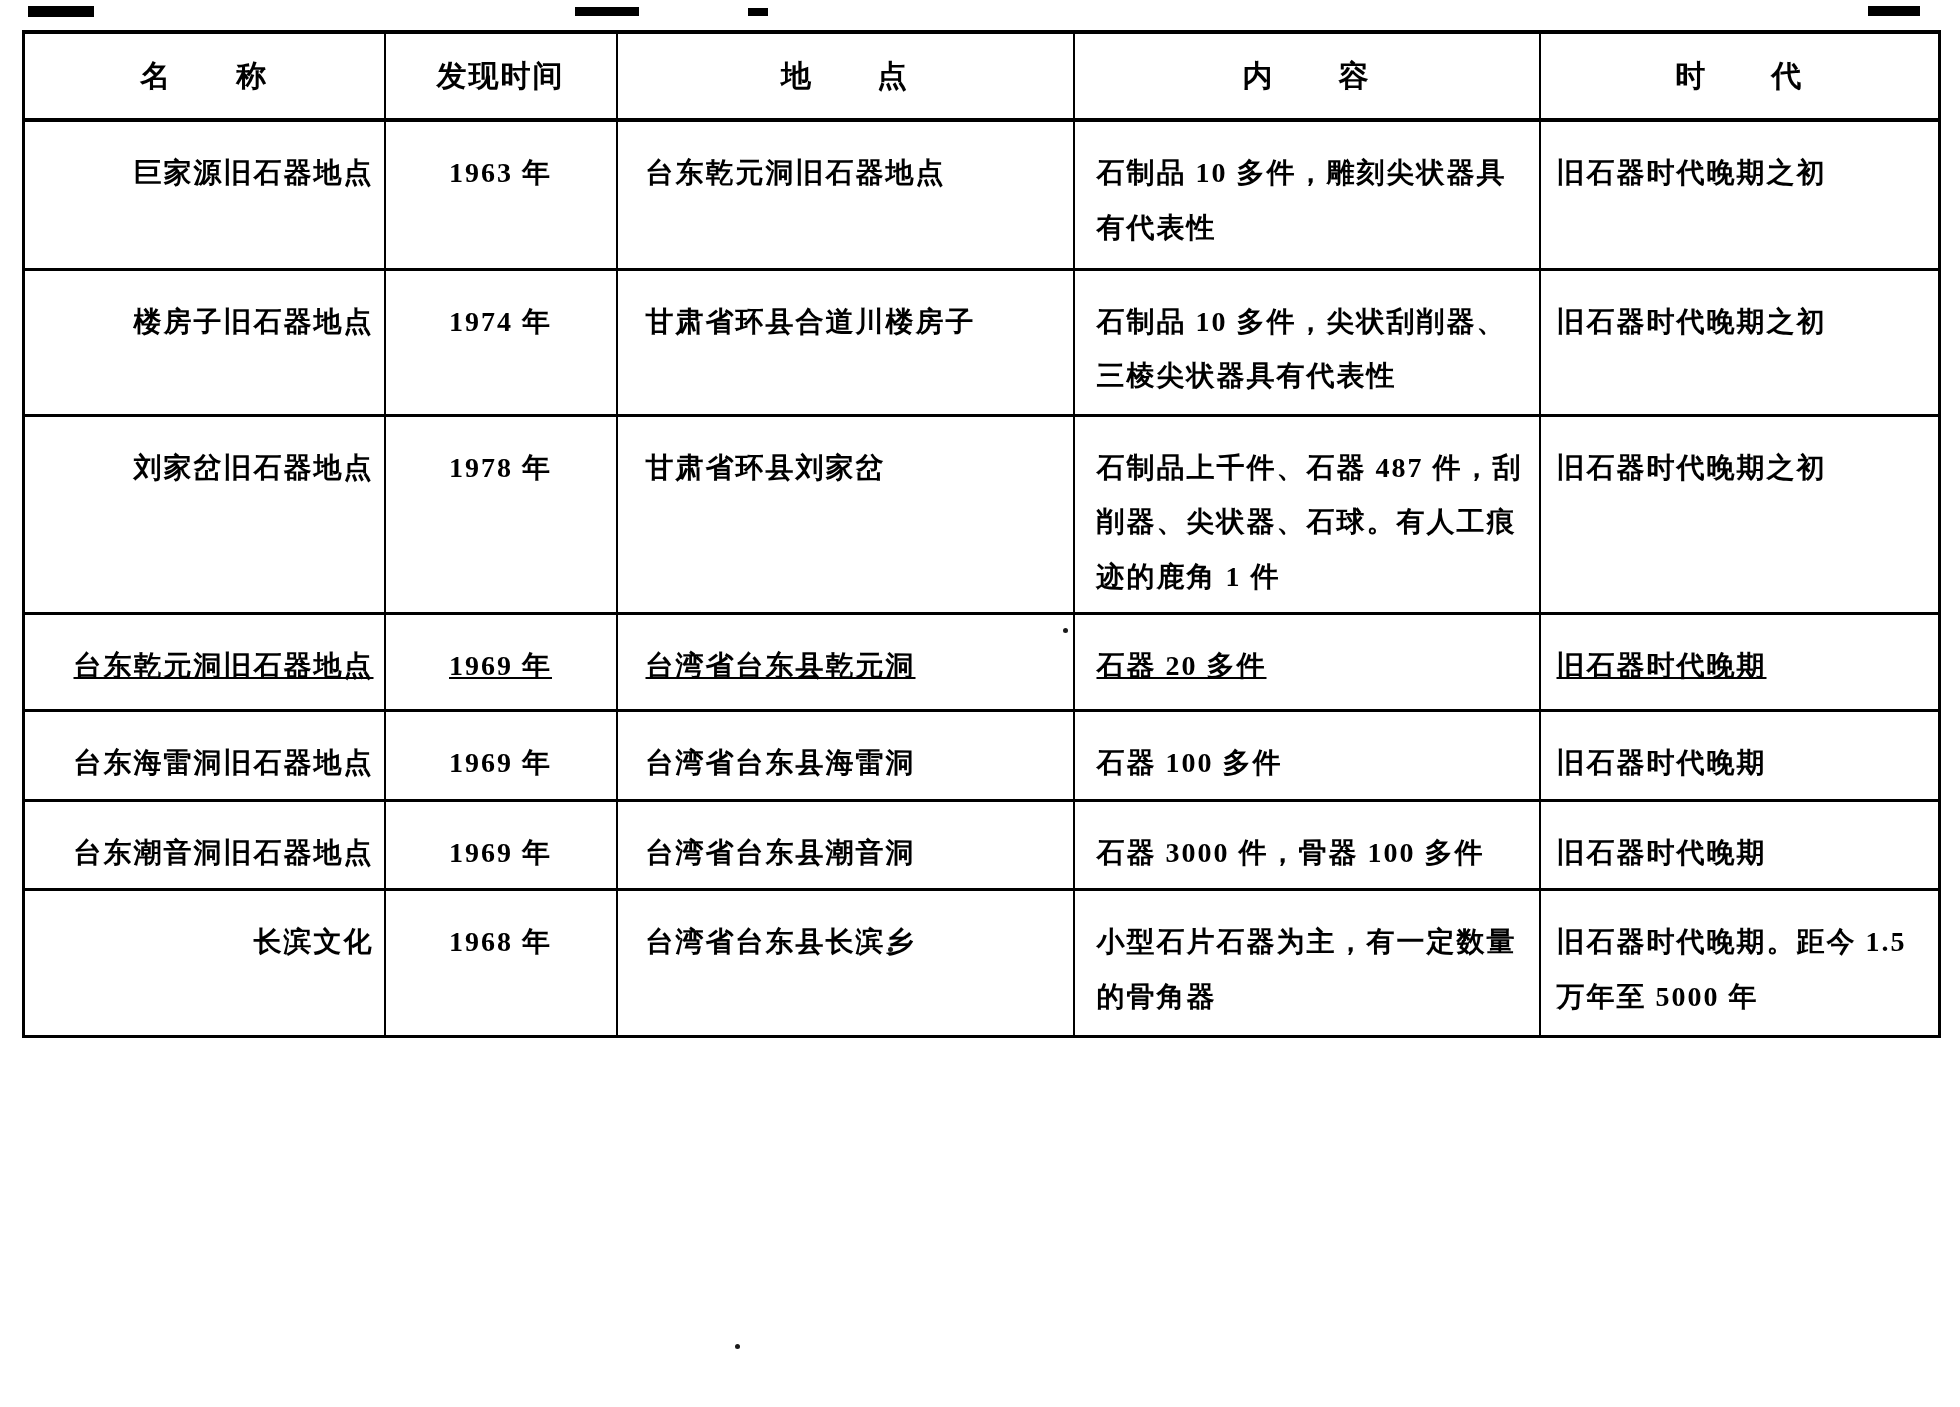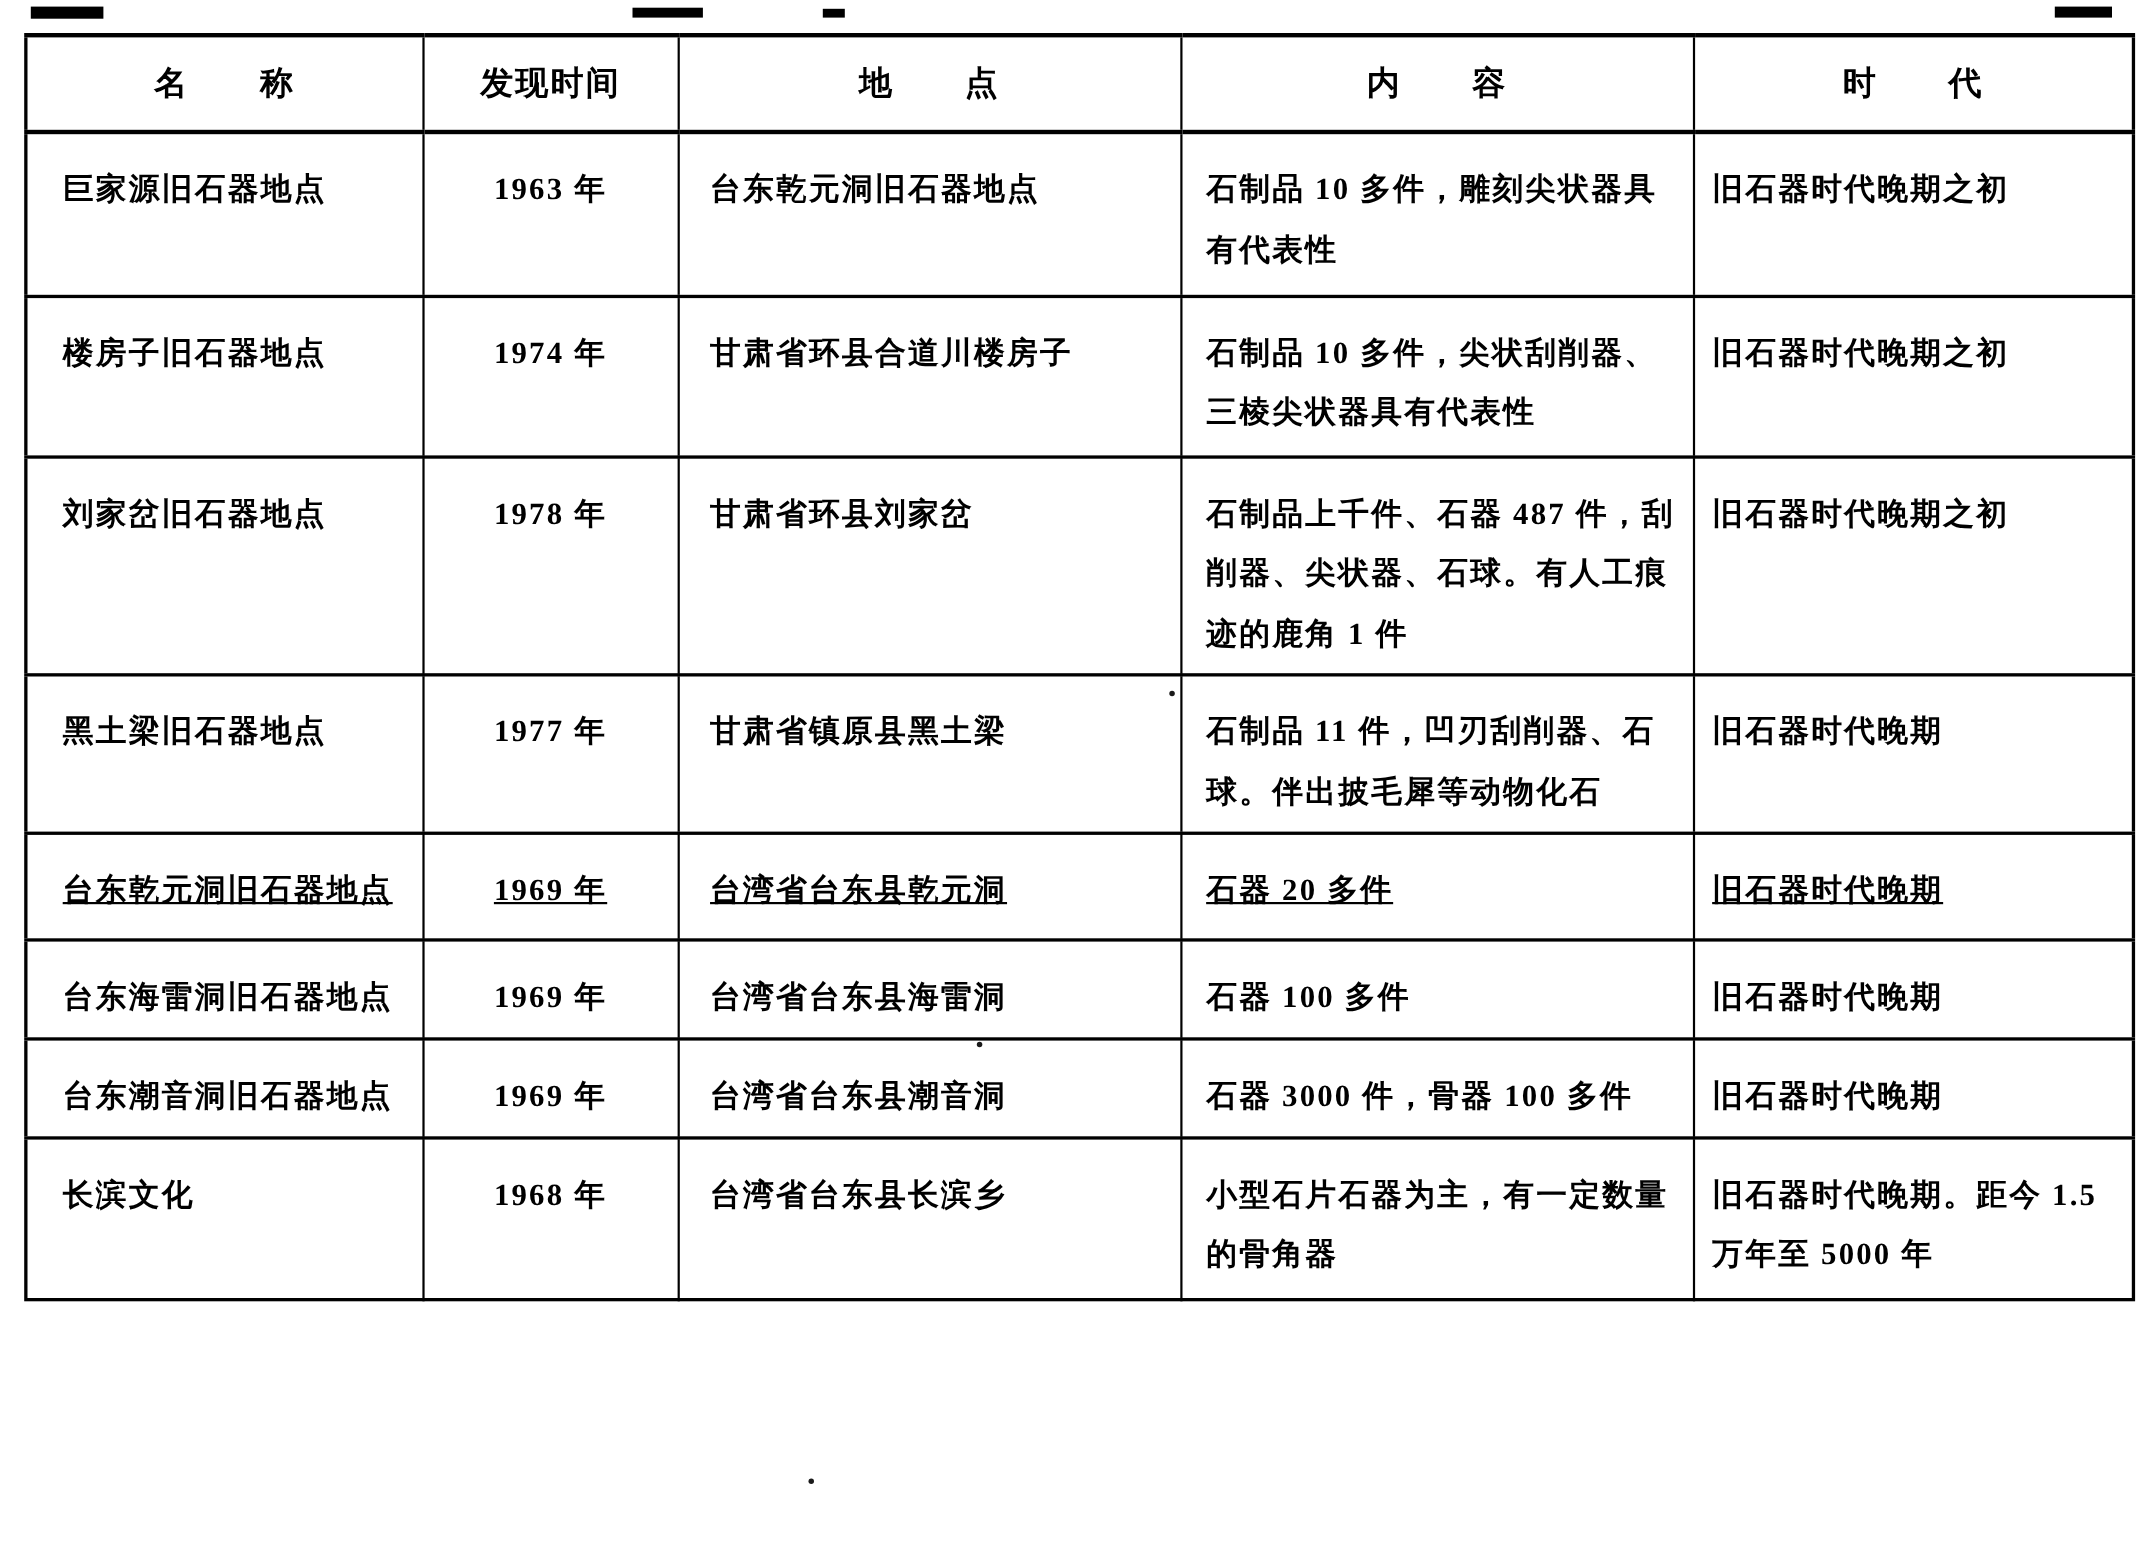--- a/index.html
+++ b/index.html
@@ -32,21 +32,21 @@
   }
   .site-table thead th {
     border-top: 4px solid #000;
     border-bottom: 4px solid #000;
     vertical-align: middle;
     text-align: center;
     font-size: 30px;
     padding: 0;
   }
   .site-table tbody tr { border-bottom: 3px solid #000; }
-  .c-name   { padding: 24px 10px 8px 32px; }
+  .c-name   { padding: 24px 10px 8px 32px; text-align: right; }
   .c-time   { padding: 24px 4px 8px 4px; text-align: center; letter-spacing: 1px; }
   .c-loc    { padding: 24px 12px 8px 28px; }
   .c-cont   { padding: 24px 16px 8px 22px; }
   .c-era    { padding: 24px 10px 8px 16px; }
   
   .r-h  { height: 88px; }
   .r-0  { height: 149px; }
   .r-1  { height: 146px; font-family: Liberation Serif, serif; }
   .r-2  { height: 185px; margin-top: 48px; }
   .r-3  { height: 222px; }
@@ -104,27 +104,20 @@
         <td class="c-cont">石制品 10 多件，尖状刮削器、三棱尖状器具有代表性</td>
         <td class="c-era">旧石器时代晚期之初</td>
       </tr>
       <tr class="r-2">
         <td class="c-name">刘家岔旧石器地点</td>
         <td class="c-time">1978 年</td>
         <td class="c-loc">甘肃省环县刘家岔</td>
         <td class="c-cont">石制品上千件、石器 487 件，刮削器、尖状器、石球。有人工痕迹的鹿角 1 件</td>
         <td class="c-era">旧石器时代晚期之初</td>
       </tr>
-      <tr class="r-4">
-        <td class="c-name">黑土梁旧石器地点</td>
-        <td class="c-time">1977 年</td>
-        <td class="c-loc">甘肃省镇原县黑土梁</td>
-        <td class="c-cont">石制品 11 件，凹刃刮削器、石球。伴出披毛犀等动物化石</td>
-        <td class="c-era">旧石器时代晚期</td>
-      </tr>
       <tr class="r-5">
         <td class="c-name">台东乾元洞旧石器地点</td>
         <td class="c-time">1969 年</td>
         <td class="c-loc">台湾省台东县乾元洞</td>
         <td class="c-cont">石器 20 多件</td>
         <td class="c-era">旧石器时代晚期</td>
       </tr>
       <tr class="r-6">
         <td class="c-name">台东海雷洞旧石器地点</td>
         <td class="c-time">1969 年</td>

